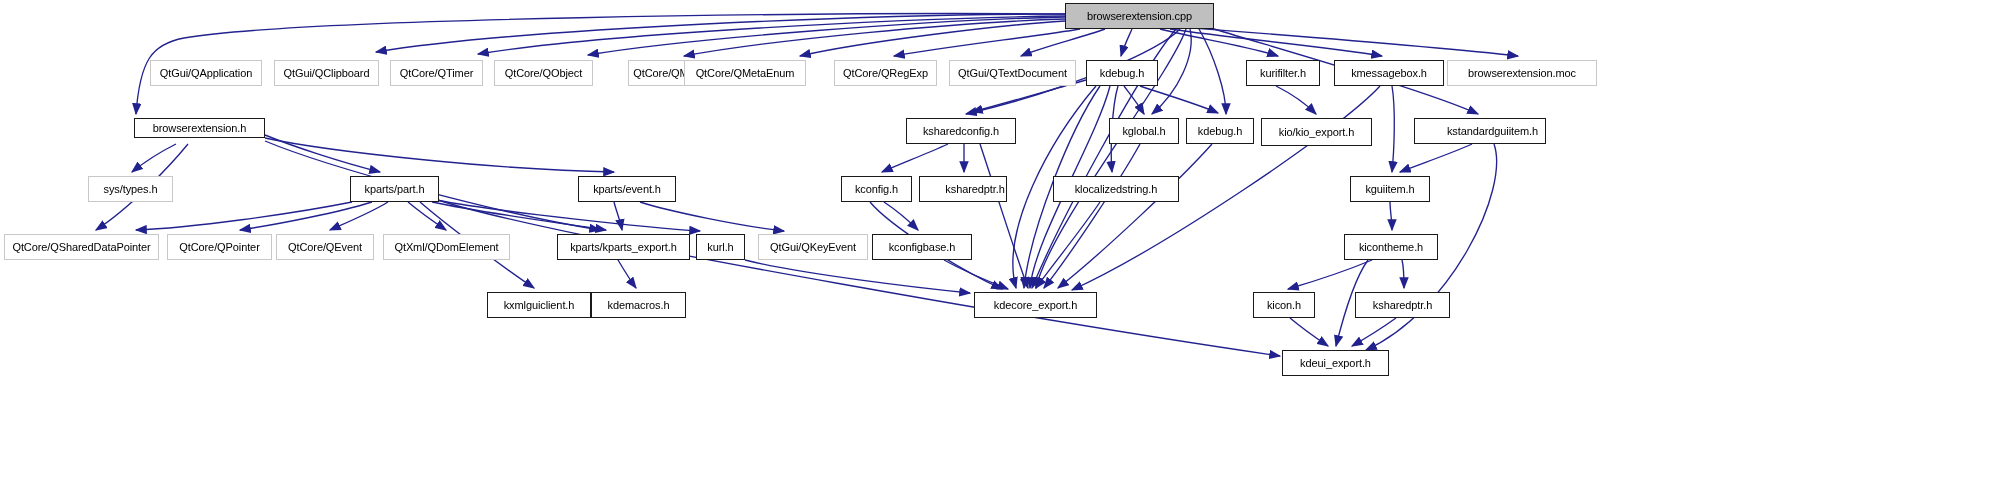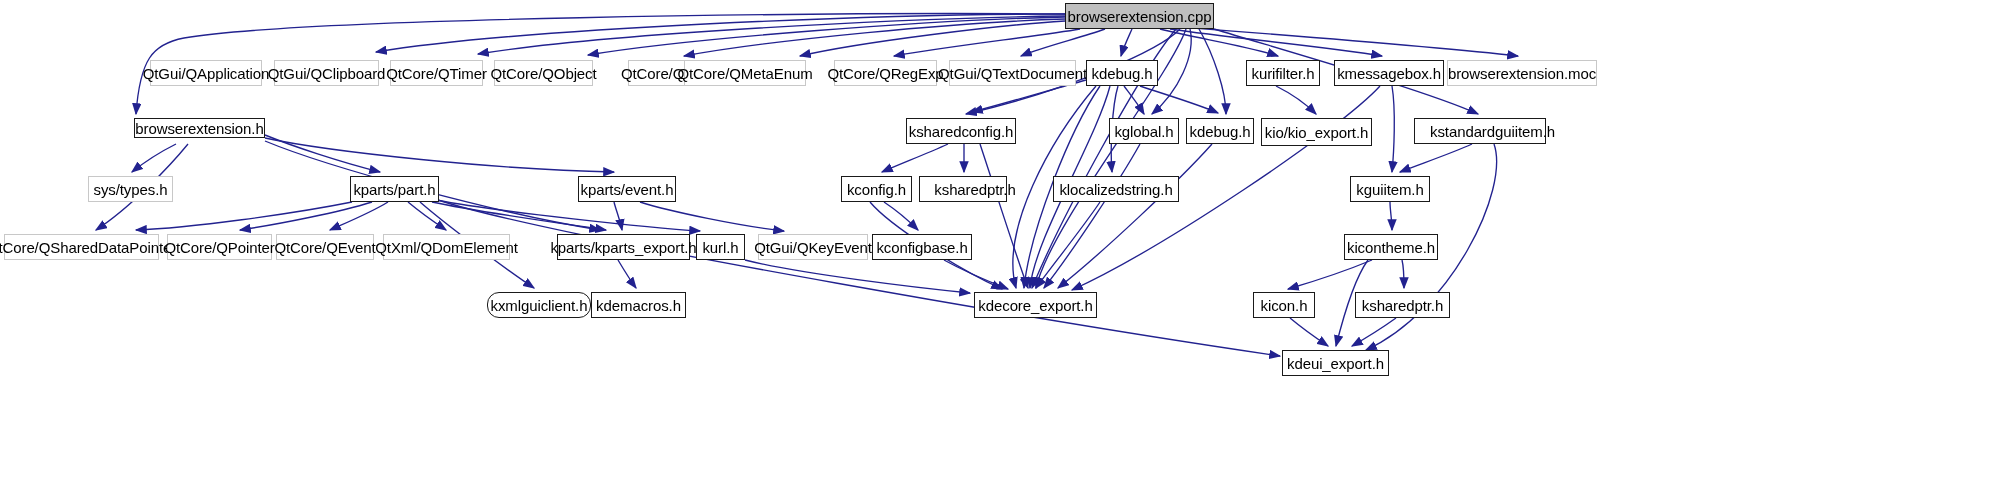--- a/index.html
+++ b/index.html
@@ -32,21 +32,21 @@
     width: 2015px;
     height: 485px;
   }
   .gnode {
     position: absolute;
     box-sizing: border-box;
     display: flex;
     align-items: center;
     justify-content: center;
     white-space: nowrap;
-    font-size: 15px;
+    font-size: 11px;
     line-height: 1;
     color: #000000;
     background: #ffffff;
     letter-spacing: -0.1px;
   }
   .gnode.kde {
     border: 1.6px solid #1a1a1a;
   }
   .gnode.ext {
     border: 1.3px solid #c8c8c8;
@@ -236,21 +236,21 @@
       </div>
       <div class="gnode ext" style="left: 758px; top: 234px; width: 110px; height: 26px;">
         <span class="lbl">QtGui/QKeyEvent</span>
       </div>
       <div class="gnode kde" style="left: 872px; top: 234px; width: 100px; height: 26px;">
         <span class="lbl">kconfigbase.h</span>
       </div>
       <div class="gnode kde" style="left: 1344px; top: 234px; width: 94px; height: 26px;">
         <span class="lbl">kicontheme.h</span>
       </div>
-      <div class="gnode kde" style="left: 487px; top: 292px; width: 104px; height: 26px; border-radius: 12px;">
+      <div class="gnode kde" style="left: 487px; top: 292px; width: 104px; height: 26px;">
         <span class="lbl">kxmlguiclient.h</span>
       </div>
       <div class="gnode kde" style="left: 591px; top: 292px; width: 95px; height: 26px;">
         <span class="lbl">kdemacros.h</span>
       </div>
       <div class="gnode kde" style="left: 974px; top: 292px; width: 123px; height: 26px;">
         <span class="lbl">kdecore_export.h</span>
       </div>
       <div class="gnode kde" style="left: 1253px; top: 292px; width: 62px; height: 26px;">
         <span class="lbl">kicon.h</span>

